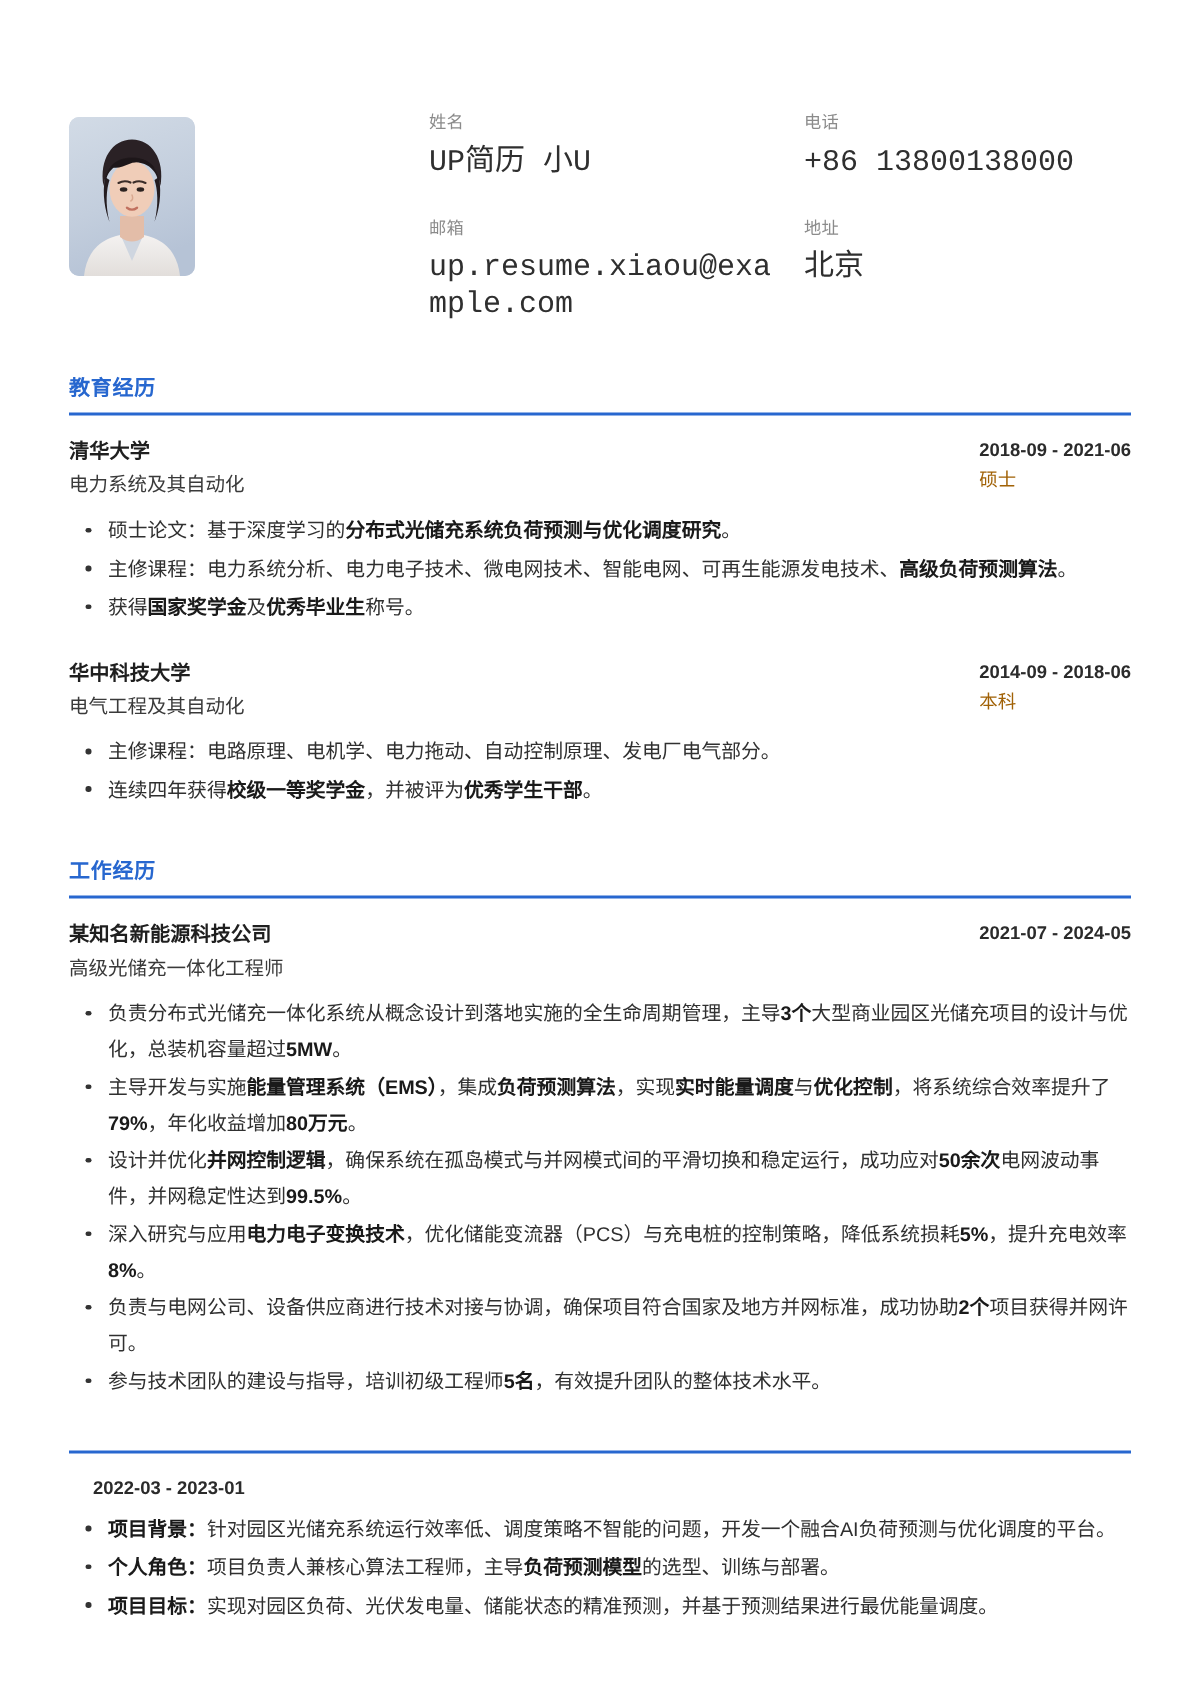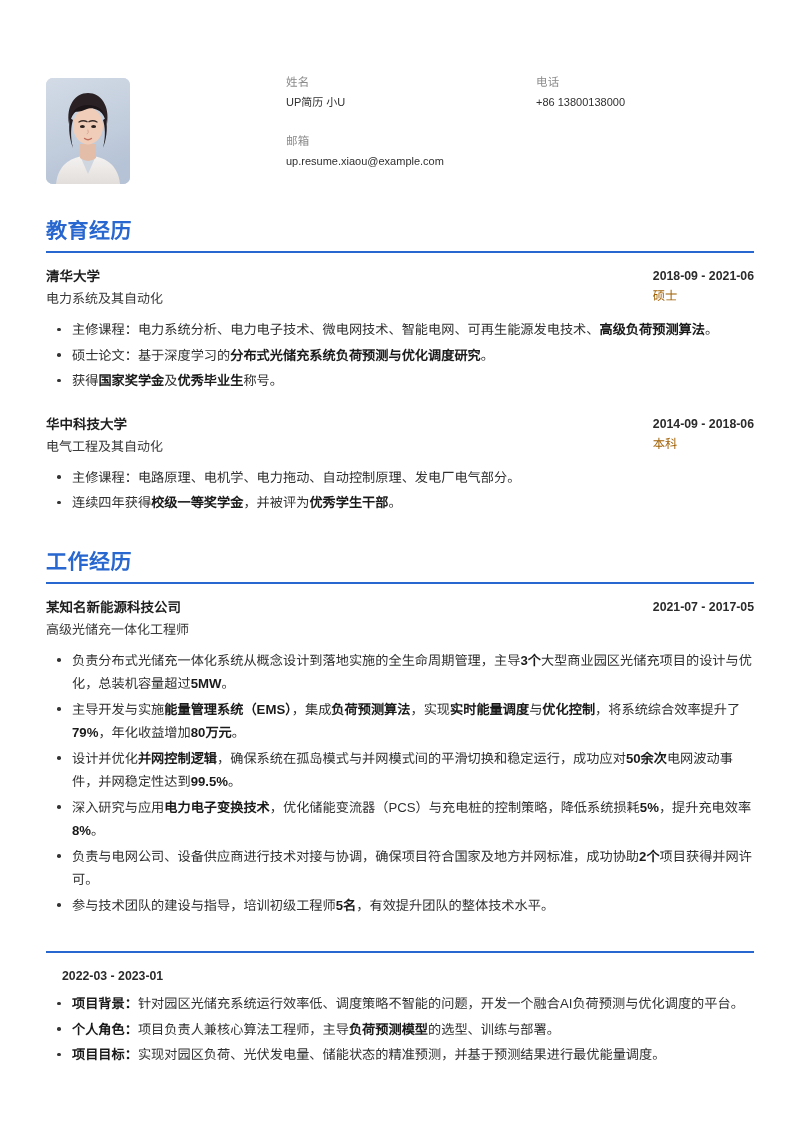--- a/index.html
+++ b/index.html
@@ -56,30 +56,31 @@
     padding-top: 6px;
   }
   .field-label {
     font-size: 11.5px;
     color: #8b8b8b;
     letter-spacing: .2px;
     margin-bottom: 7px;
     line-height: 1.1;
   }
   .field-value {
-    font-size: 11px;
+    font-size: 20px;
     color: #2f2f2f;
     line-height: 1.25;
     word-break: break-all;
+    font-family: Liberation Mono, monospace;
   }
 
   
   .section { margin-bottom: 8px; }
   .section-title {
-    font-size: 21px;
+    font-size: 14px;
     font-weight: bold;
     color: #2767cf;
     letter-spacing: .5px;
     line-height: 1.2;
     padding-bottom: 8px;
   }
   .section-rule {
     height: 2px;
     background: #2767cf;
     width: 100%;
@@ -212,41 +213,45 @@
         <div class="field-value">UP简历 小U</div>
       </div>
       <div>
         <div class="field-label">电话</div>
         <div class="field-value">+86 13800138000</div>
       </div>
       <div>
         <div class="field-label">邮箱</div>
         <div class="field-value">up.resume.xiaou@example.com</div>
       </div>
+      <div>
+        <div class="field-label">地址</div>
+        <div class="field-value">北京</div>
+      </div>
     </div>
   </div>
 
   <div class="section education">
     <div class="section-title">教育经历</div>
     <div class="section-rule"></div>
 
     <div class="entry edu-entry">
       <div class="entry-head">
         <div class="entry-head-left">
           <div class="entry-title">清华大学</div>
           <div class="entry-sub">电力系统及其自动化</div>
         </div>
         <div class="entry-head-right">
           <div class="entry-date">2018-09 - 2021-06</div>
           <div class="entry-meta">硕士</div>
         </div>
       </div>
       <ul class="bullets">
+        <li>硕士论文：基于深度学习的<b>分布式光储充系统负荷预测与优化调度研究</b>。</li>
         <li>主修课程：电力系统分析、电力电子技术、微电网技术、智能电网、可再生能源发电技术、<b>高级负荷预测算法</b>。</li>
-        <li>硕士论文：基于深度学习的<b>分布式光储充系统负荷预测与优化调度研究</b>。</li>
         <li>获得<b>国家奖学金</b>及<b>优秀毕业生</b>称号。</li>
       </ul>
     </div>
 
     <div class="entry edu-entry">
       <div class="entry-head">
         <div class="entry-head-left">
           <div class="entry-title">华中科技大学</div>
           <div class="entry-sub">电气工程及其自动化</div>
         </div>
@@ -266,21 +271,21 @@
     <div class="section-title">工作经历</div>
     <div class="section-rule"></div>
 
     <div class="entry work-entry">
       <div class="entry-head">
         <div class="entry-head-left">
           <div class="entry-title">某知名新能源科技公司</div>
           <div class="entry-sub">高级光储充一体化工程师</div>
         </div>
         <div class="entry-head-right">
-          <div class="entry-date">2021-07 - 2017-05</div>
+          <div class="entry-date">2021-07 - 2024-05</div>
         </div>
       </div>
       <ul class="bullets">
         <li>负责分布式光储充一体化系统从概念设计到落地实施的全生命周期管理，主导<b>3个</b>大型商业园区光储充项目的设计与优化，总装机容量超过<b>5MW</b>。</li>
         <li>主导开发与实施<b>能量管理系统（EMS）</b>，集成<b>负荷预测算法</b>，实现<b>实时能量调度</b>与<b>优化控制</b>，将系统综合效率提升了<b>79%</b>，年化收益增加<b>80万元</b>。</li>
         <li>设计并优化<b>并网控制逻辑</b>，确保系统在孤岛模式与并网模式间的平滑切换和稳定运行，成功应对<b>50余次</b>电网波动事件，并网稳定性达到<b>99.5%</b>。</li>
         <li>深入研究与应用<b>电力电子变换技术</b>，优化储能变流器（PCS）与充电桩的控制策略，降低系统损耗<b>5%</b>，提升充电效率<b>8%</b>。</li>
         <li>负责与电网公司、设备供应商进行技术对接与协调，确保项目符合国家及地方并网标准，成功协助<b>2个</b>项目获得并网许可。</li>
         <li>参与技术团队的建设与指导，培训初级工程师<b>5名</b>，有效提升团队的整体技术水平。</li>
       </ul>

